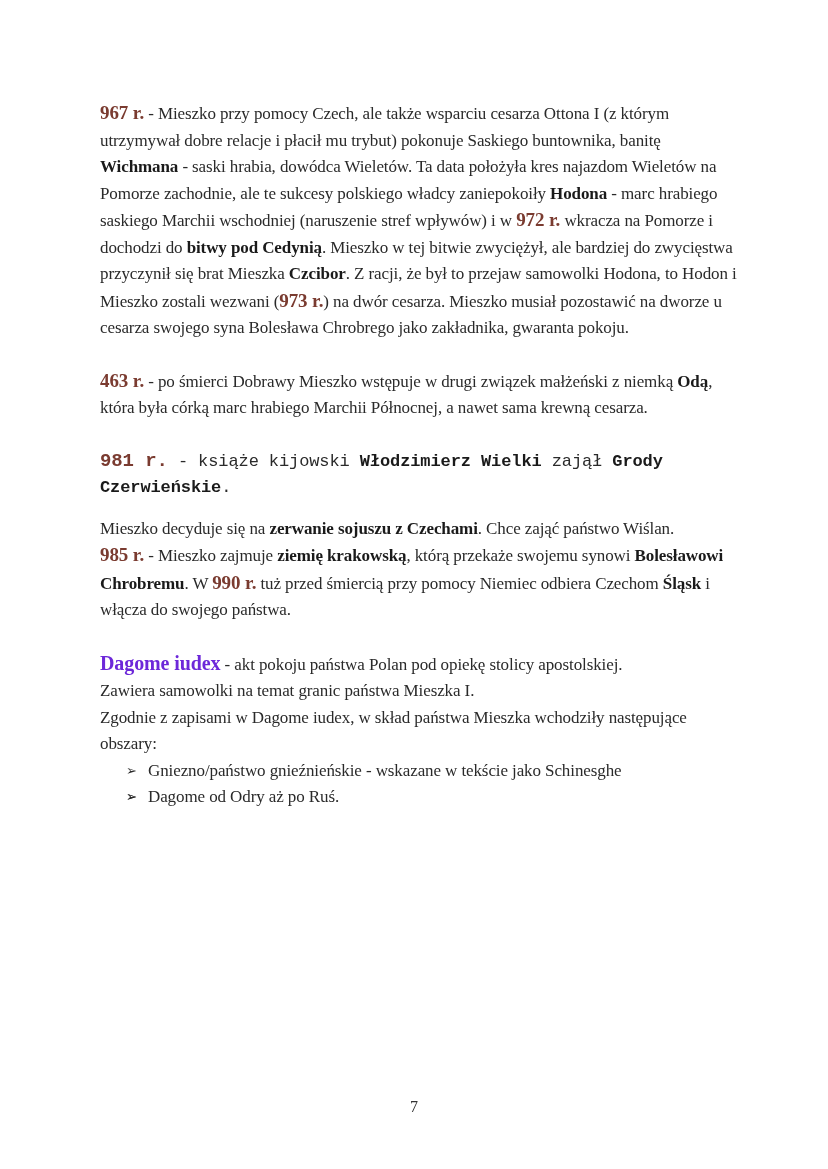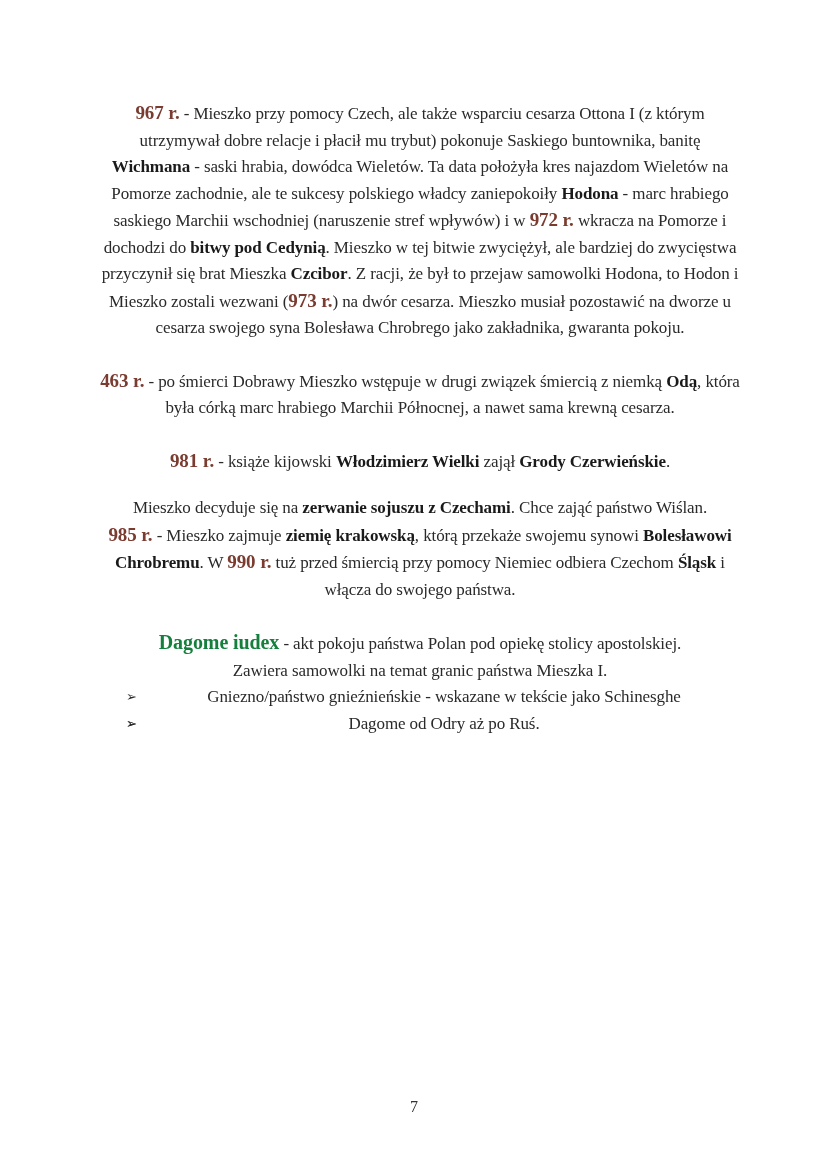--- a/index.html
+++ b/index.html
@@ -16,35 +16,35 @@
     }
     .page {
       position: absolute;
       left: 100px;
       top: 100px;
       width: 640px;
       font-family: "Liberation Serif", "DejaVu Serif", serif;
       font-size: 17px;
       line-height: 26.5px;
       letter-spacing: -0.1px;
-      text-align: center;
     }
     .para {
       margin: 0 0 26px 0;
     }
     .para.tight {
-      margin-bottom: 20px;
+      margin-bottom: 14px;
+      font-family: Liberation Mono, monospace;
     }
     .year {
       color: #7a3b30;
       font-weight: bold;
       font-size: 19px;
     }
     .heading-term {
-      color: #15803d;
+      color: #6d28d9;
       font-weight: bold;
       font-size: 20px;
     }
     b {
       font-weight: bold;
       color: #1a1a1a;
     }
     ul.arrows {
       list-style: none;
       margin: 0;
@@ -73,29 +73,30 @@
       color: #333;
     }
   </style>
 </head>
 <body>
 
 <div class="page">
 
   <p class="para"><span class="year">967 r.</span><span> - Mieszko przy pomocy Czech, ale także wsparciu cesarza Ottona I (z którym utrzymywał dobre relacje i płacił mu trybut) pokonuje Saskiego buntownika, banitę </span><b>Wichmana</b><span> - saski hrabia, dowódca Wieletów. Ta data położyła kres najazdom Wieletów na Pomorze zachodnie, ale te sukcesy polskiego władcy zaniepokoiły </span><b>Hodona</b><span> - marc hrabiego saskiego Marchii wschodniej (naruszenie stref wpływów) i w </span><span class="year">972 r.</span><span> wkracza na Pomorze i dochodzi do </span><b>bitwy pod Cedynią</b><span>. Mieszko w tej bitwie zwyciężył, ale bardziej do zwycięstwa przyczynił się brat Mieszka </span><b>Czcibor</b><span>. Z racji, że był to przejaw samowolki Hodona, to Hodon i Mieszko zostali wezwani (</span><span class="year">973 r.</span><span>) na dwór cesarza. Mieszko musiał pozostawić na dworze u cesarza swojego syna Bolesława Chrobrego jako zakładnika, gwaranta pokoju.</span></p>
 
-  <p class="para"><span class="year">463 r.</span><span> - po śmierci Dobrawy Mieszko wstępuje w drugi związek śmiercią z niemką </span><b>Odą</b><span>, która była córką marc hrabiego Marchii Północnej, a nawet sama krewną cesarza.</span></p>
+  <p class="para"><span class="year">463 r.</span><span> - po śmierci Dobrawy Mieszko wstępuje w drugi związek małżeński z niemką </span><b>Odą</b><span>, która była córką marc hrabiego Marchii Północnej, a nawet sama krewną cesarza.</span></p>
 
   <p class="para tight"><span class="year">981 r.</span><span> - książe kijowski </span><b>Włodzimierz Wielki</b><span> zajął </span><b>Grody Czerwieńskie</b><span>.</span></p>
 
   <p class="para"><span>Mieszko decyduje się na </span><b>zerwanie sojuszu z Czechami</b><span>. Chce zająć państwo Wiślan.</span><br><span class="year">985 r.</span><span> - Mieszko zajmuje </span><b>ziemię krakowską</b><span>, którą przekaże swojemu synowi </span><b>Bolesławowi Chrobremu</b><span>. W </span><span class="year">990 r.</span><span> tuż przed śmiercią przy pomocy Niemiec odbiera Czechom </span><b>Śląsk</b><span> i włącza do swojego państwa.</span></p>
 
   <div class="para">
     <div><span class="heading-term">Dagome iudex</span><span> - akt pokoju państwa Polan pod opiekę stolicy apostolskiej.</span></div>
     <div>Zawiera samowolki na temat granic państwa Mieszka I.</div>
+    <div>Zgodnie z zapisami w Dagome iudex, w skład państwa Mieszka wchodziły następujące obszary:</div>
     <ul class="arrows">
       <li><span class="arrow">➢</span><span>Gniezno/państwo gnieźnieńskie - wskazane w tekście jako Schinesghe</span></li>
       <li><span class="arrow">➢</span></li>
       <li><span class="arrow">➢</span><span>Dagome od Odry aż po Ruś.</span></li>
     </ul>
   </div>
 
 </div>
 
 <div class="page-number">7</div>

